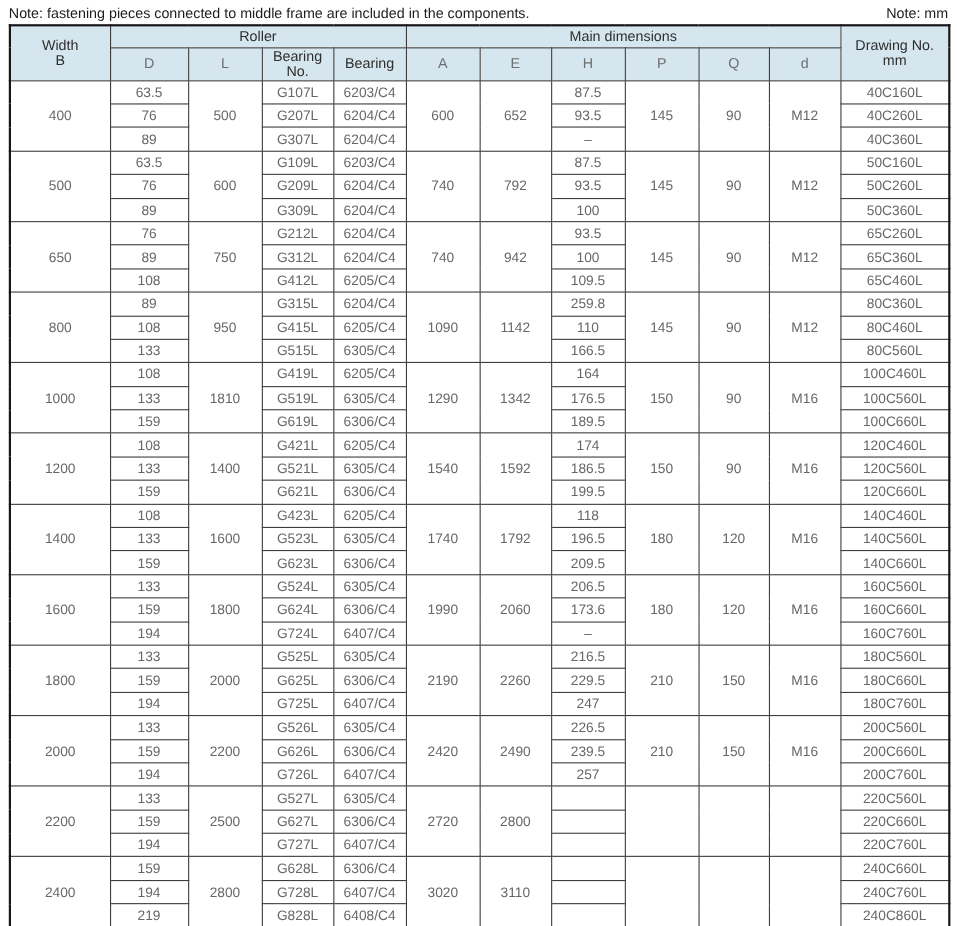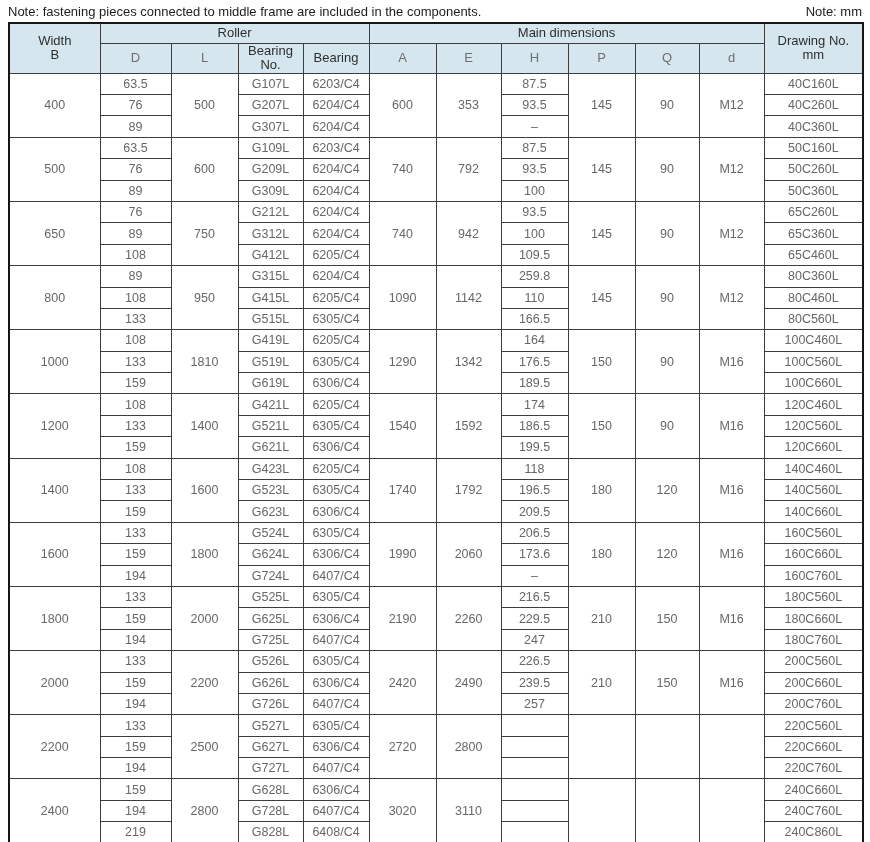--- a/index.html
+++ b/index.html
@@ -84,21 +84,21 @@
     </tr>
   </thead>
   <tbody>
       <tr>
         <td rowspan="3">400</td>
         <td>63.5</td>
         <td rowspan="3">500</td>
         <td>G107L</td>
         <td>6203/C4</td>
         <td rowspan="3">600</td>
-        <td rowspan="3">353</td>
+        <td rowspan="3">652</td>
         <td>87.5</td>
         <td rowspan="3">145</td>
         <td rowspan="3">90</td>
         <td rowspan="3">M12</td>
         <td>40C160L</td>
       </tr>
       <tr>
         <td>76</td>
         <td>G207L</td>
         <td>6204/C4</td>

